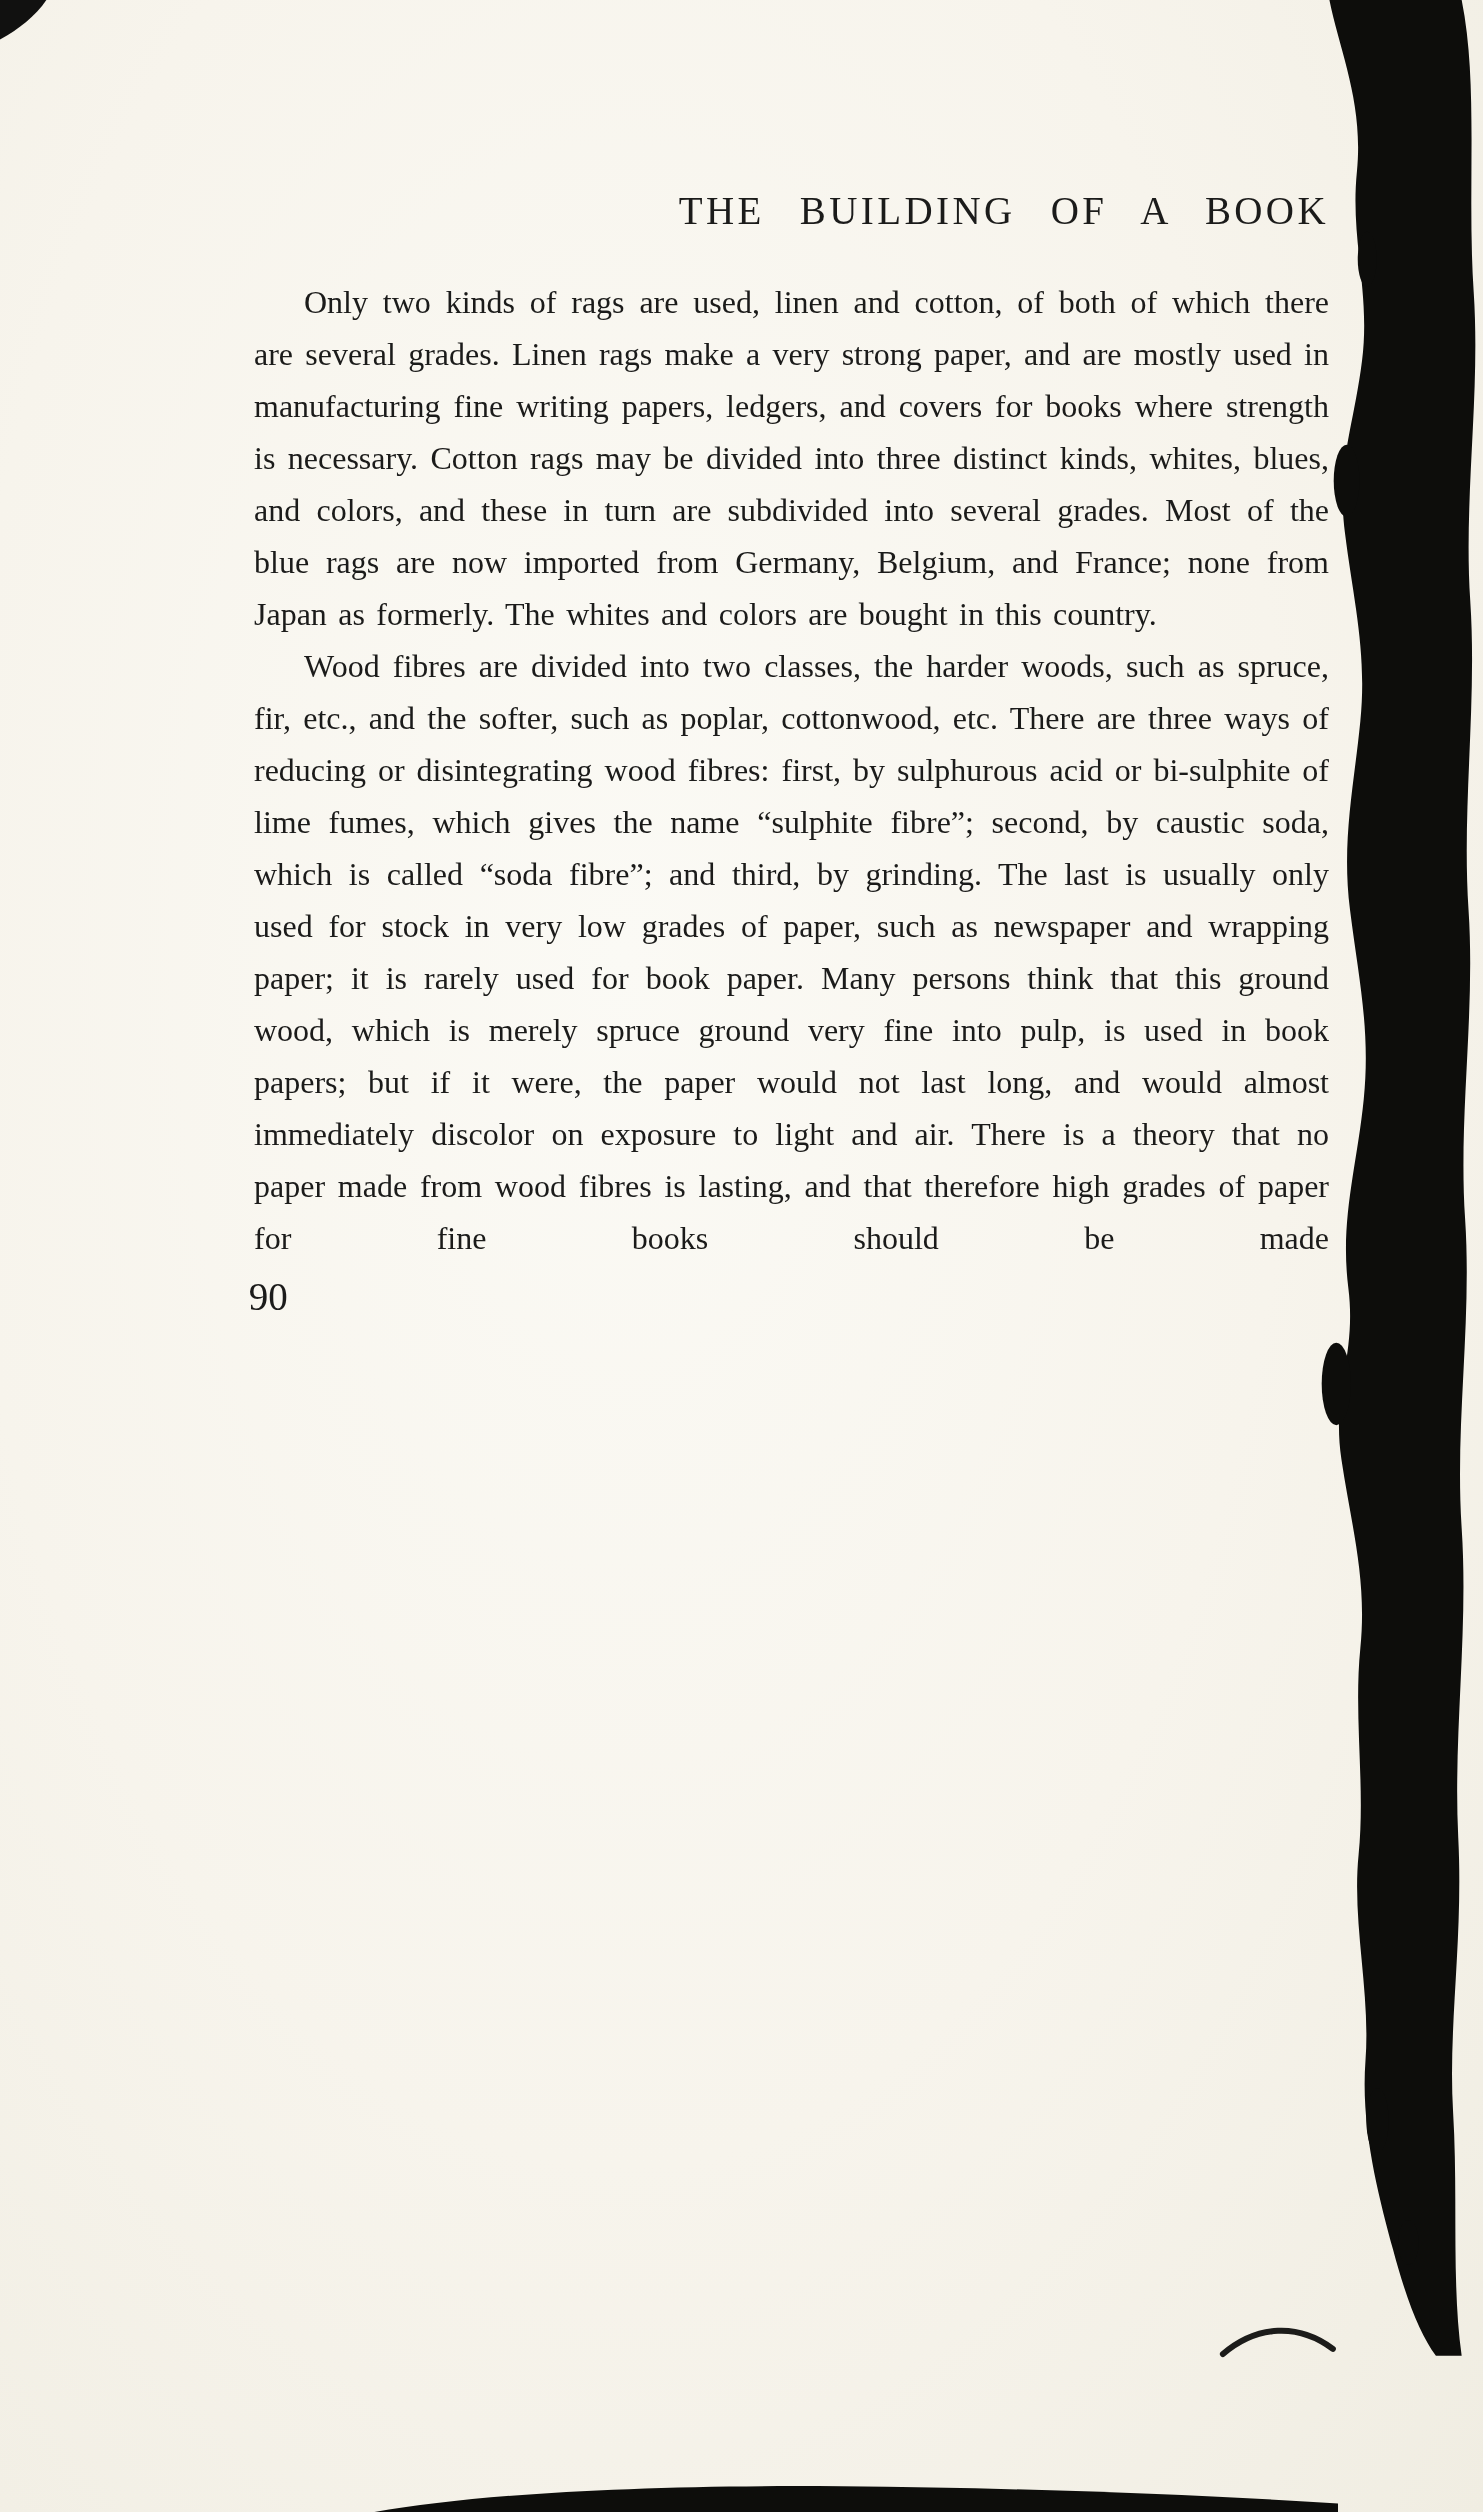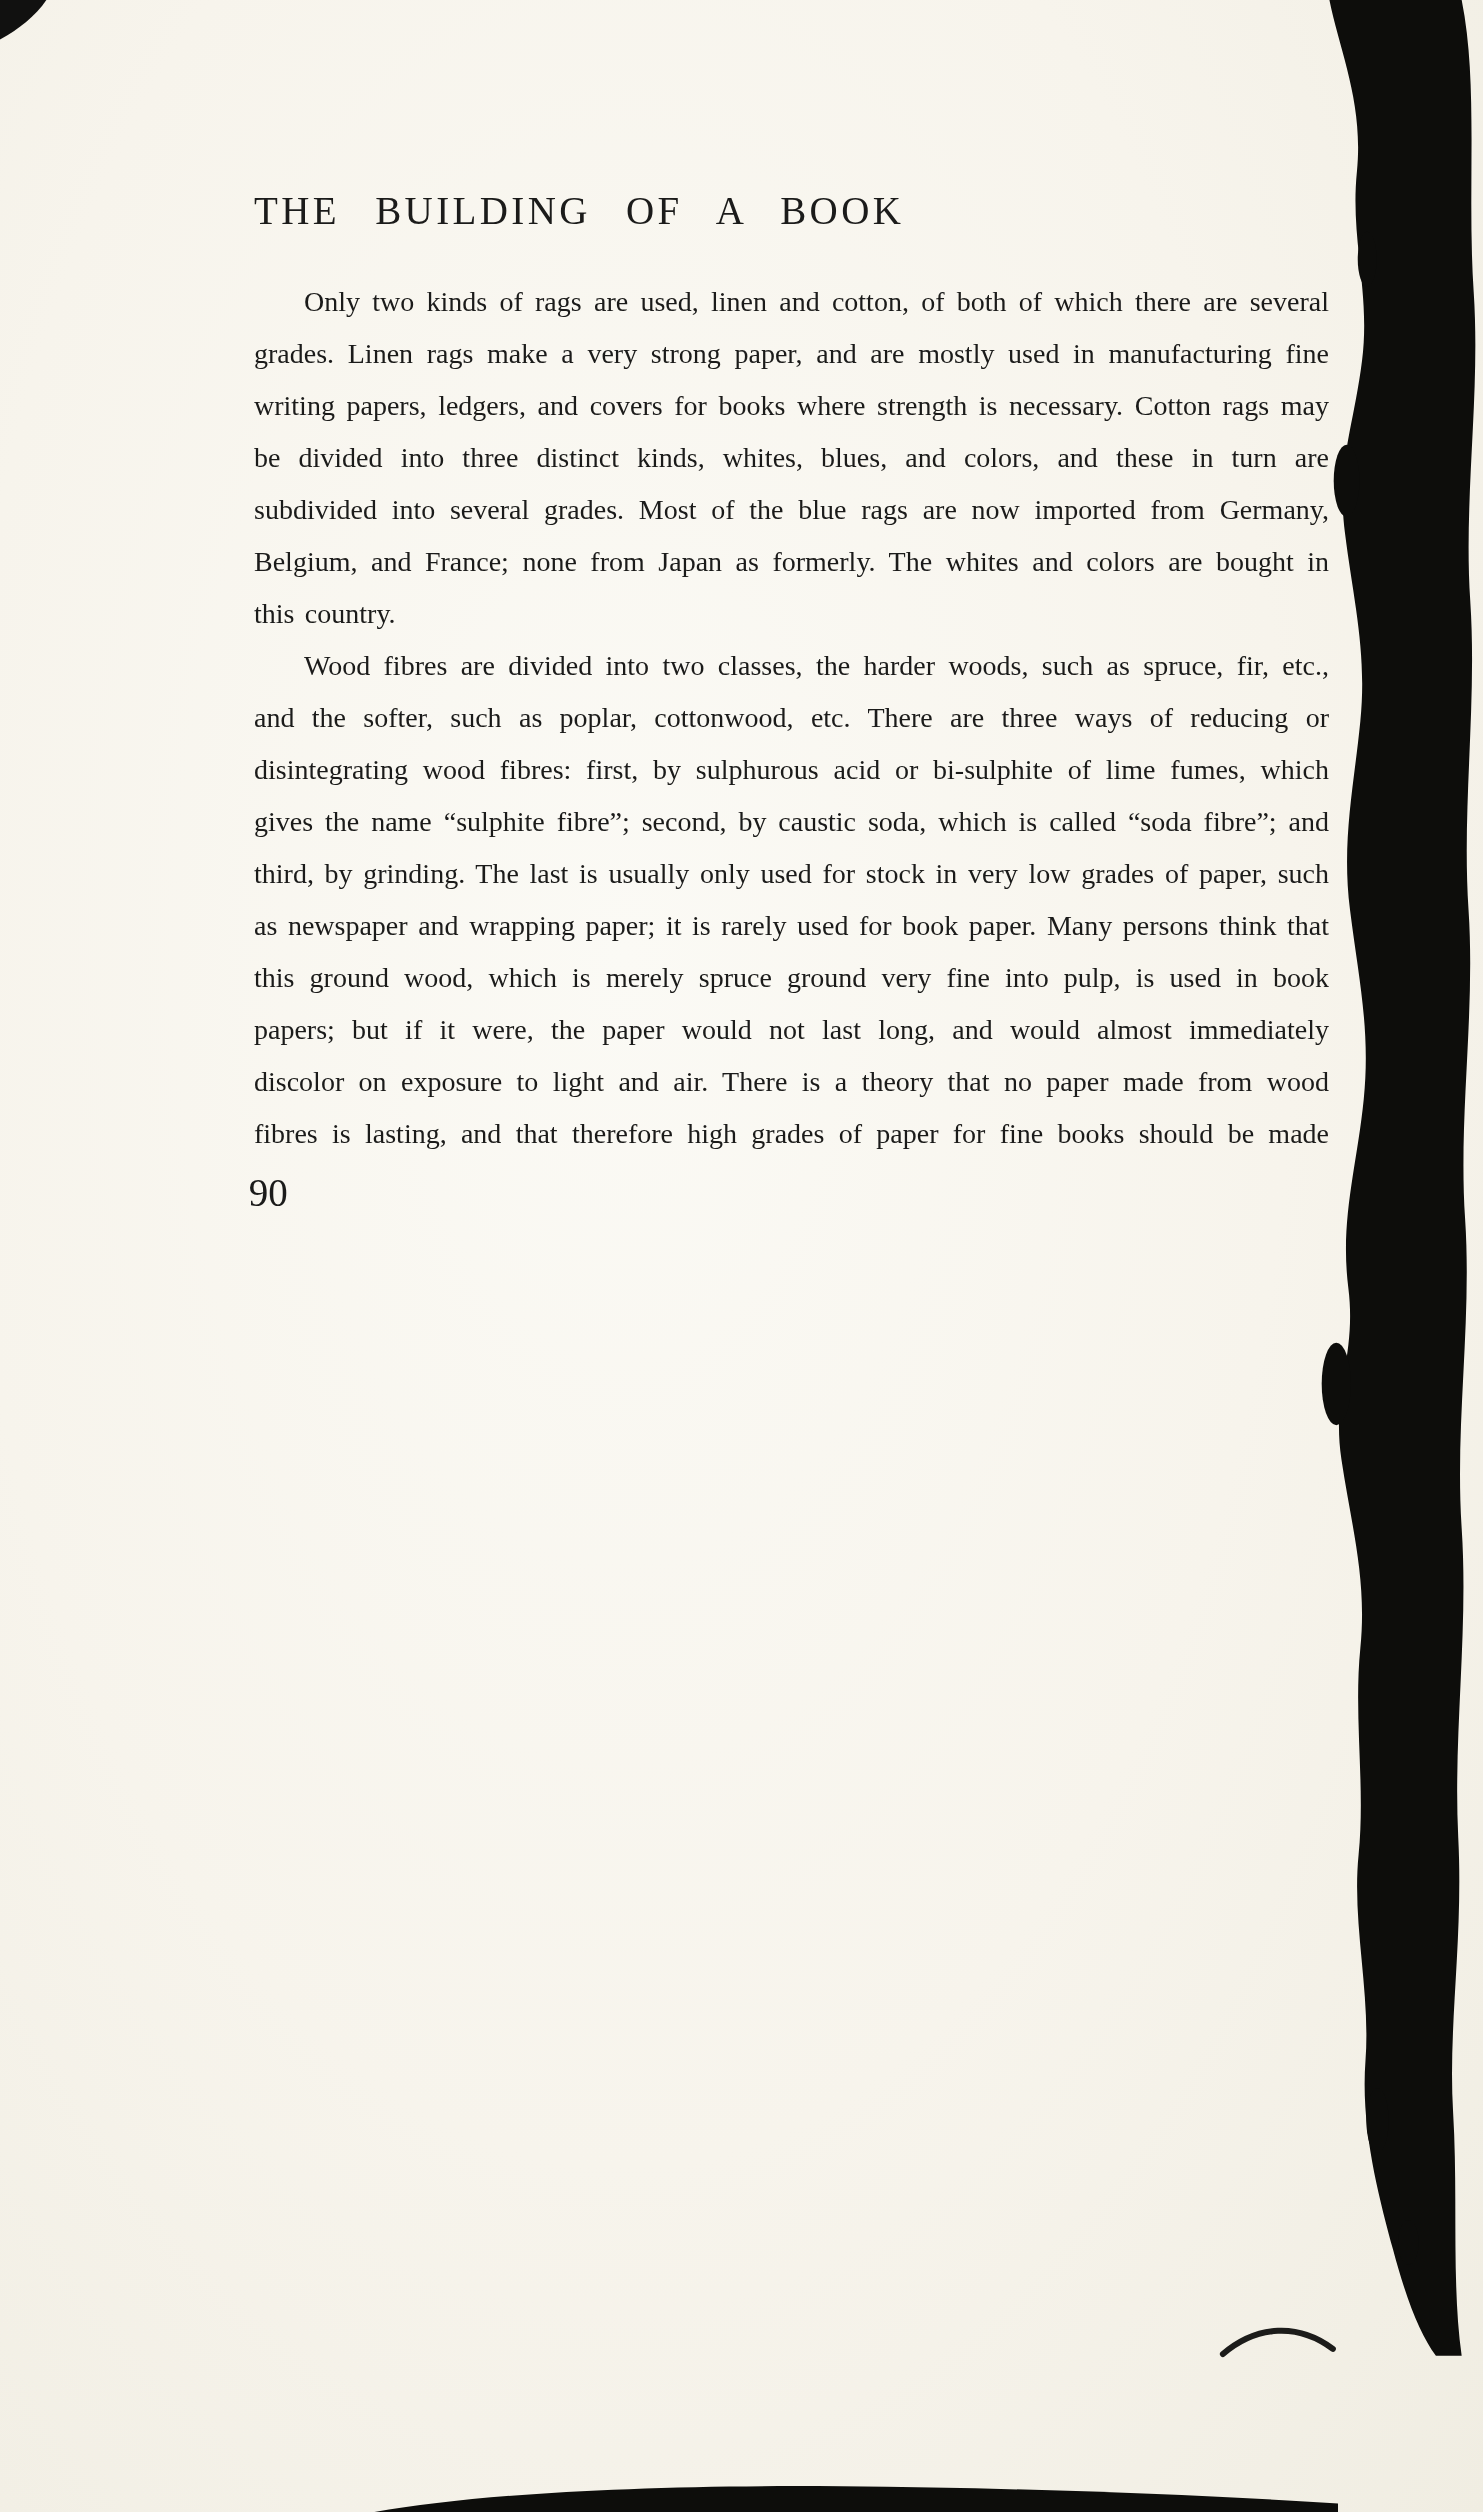--- a/index.html
+++ b/index.html
@@ -20,28 +20,28 @@
     position: absolute;
     left: 254px;
     top: 187px;
     width: 1075px;
   }
   .title {
     margin: 0 0 41px 0;
     font-size: 39px;
     font-weight: 400;
     line-height: 48px;
-    text-align: left;
+    text-align: right;
     letter-spacing: 3.4px;
     word-spacing: 22px;
     color: var(--ink, #1b1b1a);
   }
   .para {
     margin: 0;
-    font-size: 28px;
+    font-size: 32px;
     line-height: 52px;
     text-align: justify;
     word-spacing: 3.4px;
     text-indent: 50px;
   }
   .para.continued {
     text-align-last: justify;
   }
   .page-number {
     margin-top: 8.6px;

